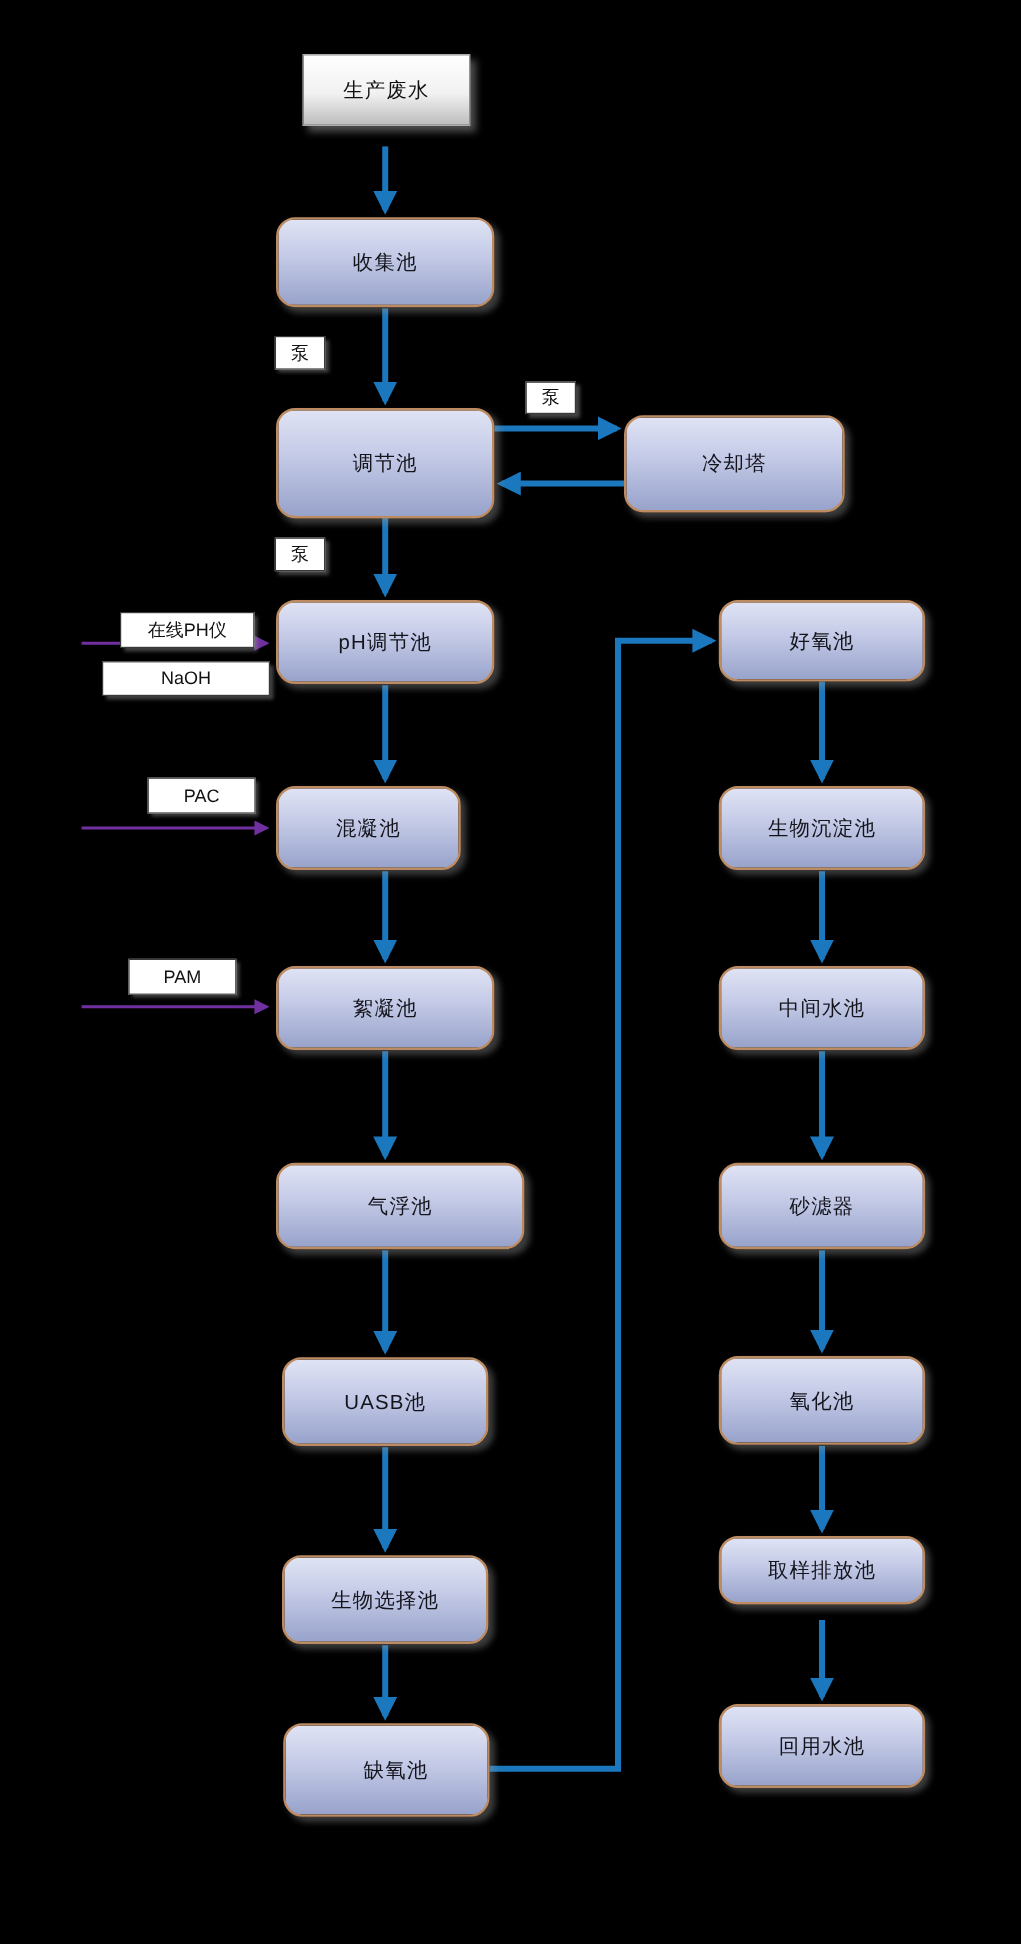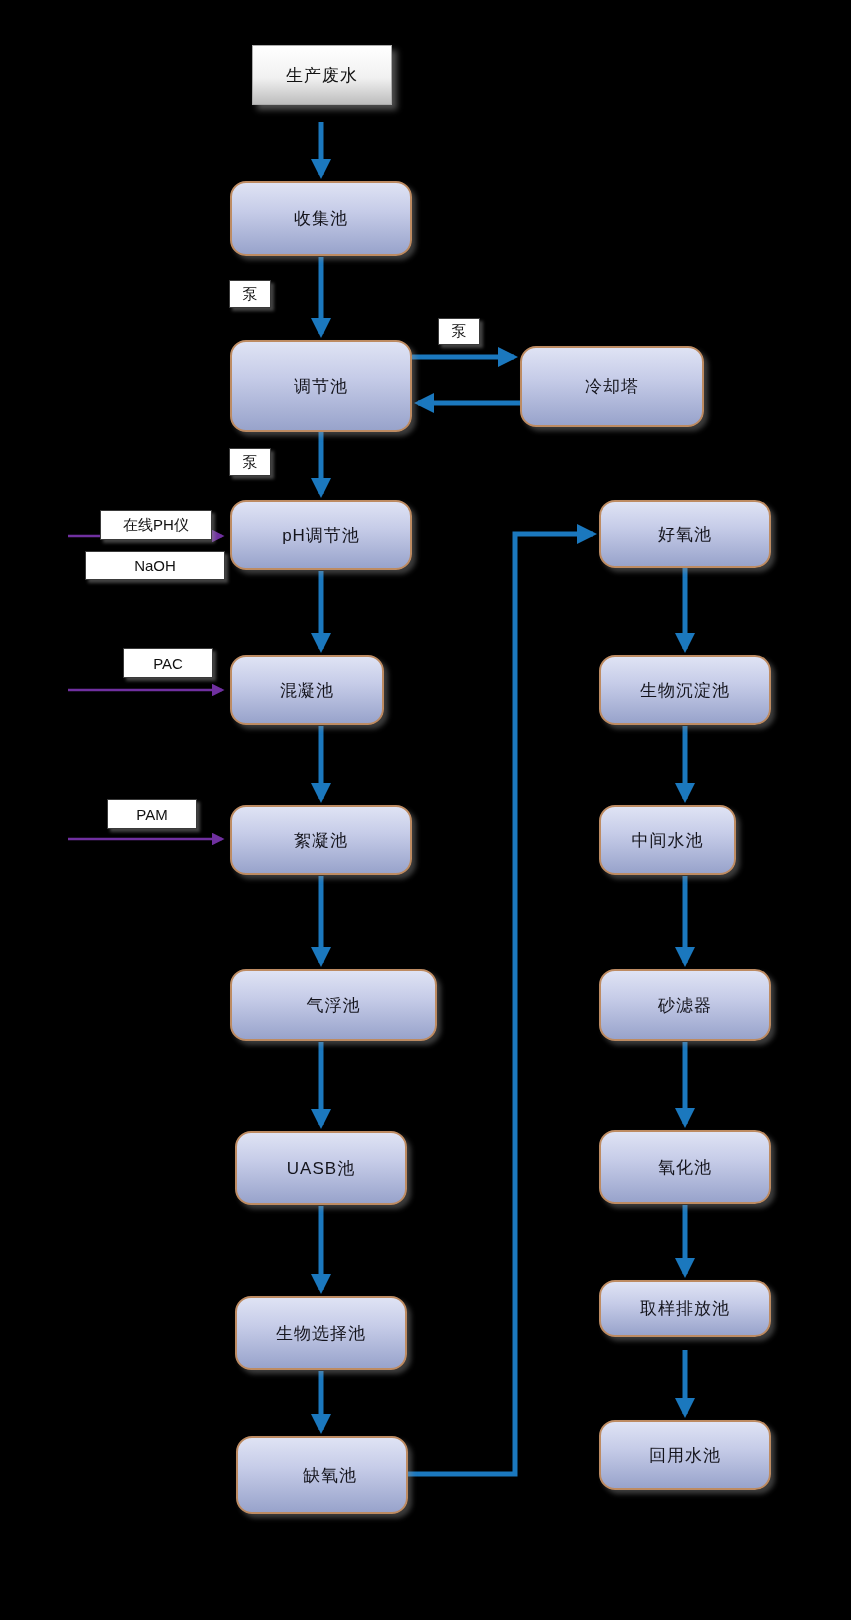--- a/index.html
+++ b/index.html
@@ -139,21 +139,21 @@
   <div class="node" style="left:520px; top:346px; width:184px; height:81px;text-align:center;">
     <span>冷却塔</span>
   </div>
 
   <div class="node" style="left:599px; top:500px; width:172px; height:68px;">
     <span>好氧池</span>
   </div>
   <div class="node" style="left:599px; top:655px; width:172px; height:70px;">
     <span>生物沉淀池</span>
   </div>
-  <div class="node" style="left:599px; top:805px; width:137px; height:70px;">
+  <div class="node" style="left:599px; top:805px; width:172px; height:70px;">
     <span>中间水池</span>
   </div>
   <div class="node" style="left:599px; top:969px; width:172px; height:72px;">
     <span>砂滤器</span>
   </div>
   <div class="node" style="left:599px; top:1130px; width:172px; height:74px;">
     <span>氧化池</span>
   </div>
   <div class="node" style="left:599px; top:1280px; width:172px; height:57px;">
     <span>取样排放池</span>

